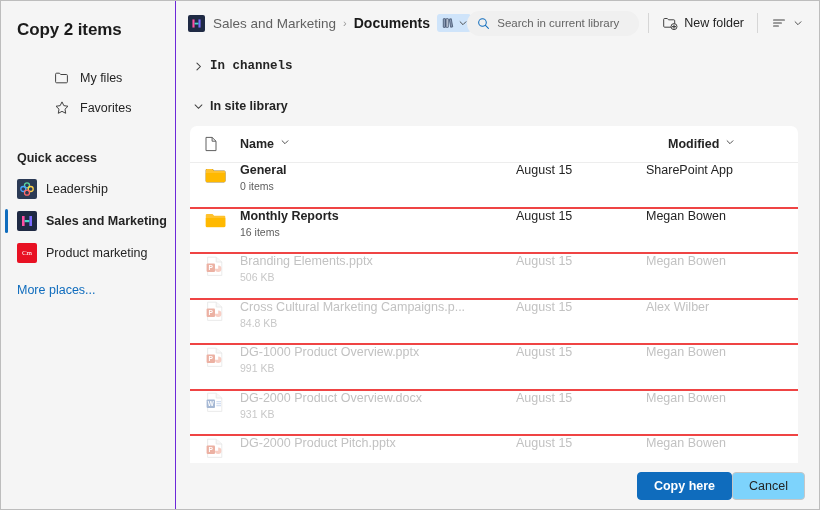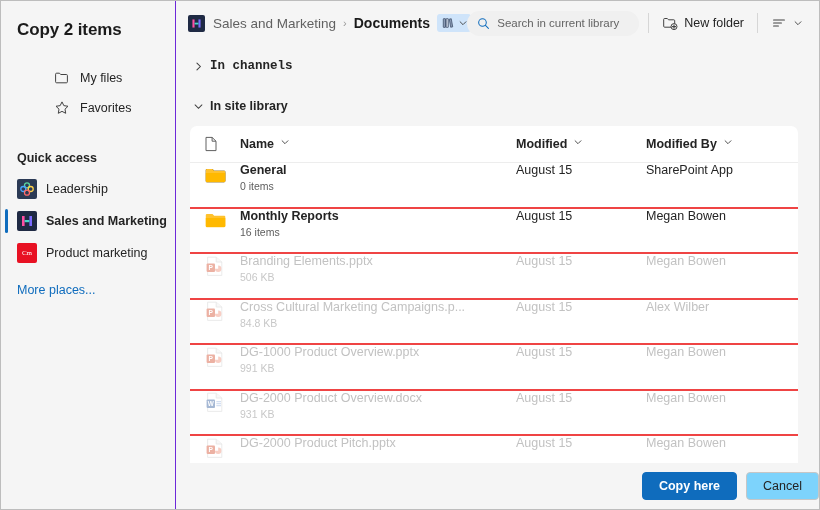--- a/index.html
+++ b/index.html
@@ -332,21 +332,21 @@
   .row.disabled .f-ico   { opacity: 0.42; }
 
   
   #footer {
     height: 46px;
     flex: 0 0 46px;
     background: #f5f5f5;
     display: flex;
     align-items: center;
     justify-content: flex-end;
-    gap: 9px;
+    padding-right: 14px;
   }
   .btn {
     height: 28px;
     border-radius: 4px;
     font-family: "Liberation Sans", sans-serif;
     font-size: 12.5px;
     cursor: pointer;
     padding: 0 16px;
     border: 1px solid transparent;
     white-space: nowrap;
@@ -546,30 +546,20 @@
           <div class="col-mod">
             <span class="col-h">
               <span>Modified</span>
               <span class="hchev">
                 <svg width="10" height="10" viewBox="0 0 12 12">
                   <path d="M2.5 4.5L6 8l3.5-3.5" fill="none" stroke="#424242" stroke-width="1.1" stroke-linecap="round"></path>
                 </svg>
               </span>
             </span>
           </div>
-          <div class="col-by">
-            <span class="col-h">
-              <span>Modified By</span>
-              <span class="hchev">
-                <svg width="10" height="10" viewBox="0 0 12 12">
-                  <path d="M2.5 4.5L6 8l3.5-3.5" fill="none" stroke="#424242" stroke-width="1.1" stroke-linecap="round"></path>
-                </svg>
-              </span>
-            </span>
-          </div>
         </div>
 
         <div class="row enabled">
           <div class="col-ico">
               <span class="f-ico">
             <svg width="21" height="17" viewBox="0 0 21 17">
               <path d="M0.8 3a1.1 1.1 0 0 1 1.1-1.1h5.6l1.7 1.8h10a1.1 1.1 0 0 1 1.1 1.1v9.3a1.1 1.1 0 0 1-1.1 1.1H1.9A1.1 1.1 0 0 1 .8 14z" fill="#ffc societies"></path>
               <path d="M0.8 3a1.1 1.1 0 0 1 1.1-1.1h5.6l1.7 1.8h10a1.1 1.1 0 0 1 1.1 1.1v9.3a1.1 1.1 0 0 1-1.1 1.1H1.9A1.1 1.1 0 0 1 .8 14z" fill="#ffc22e"></path>
               <path d="M0.8 6.1h19.5v7.9a1.1 1.1 0 0 1-1.1 1.1H1.9A1.1 1.1 0 0 1 .8 14z" fill="#ffb900"></path>
             </svg>

